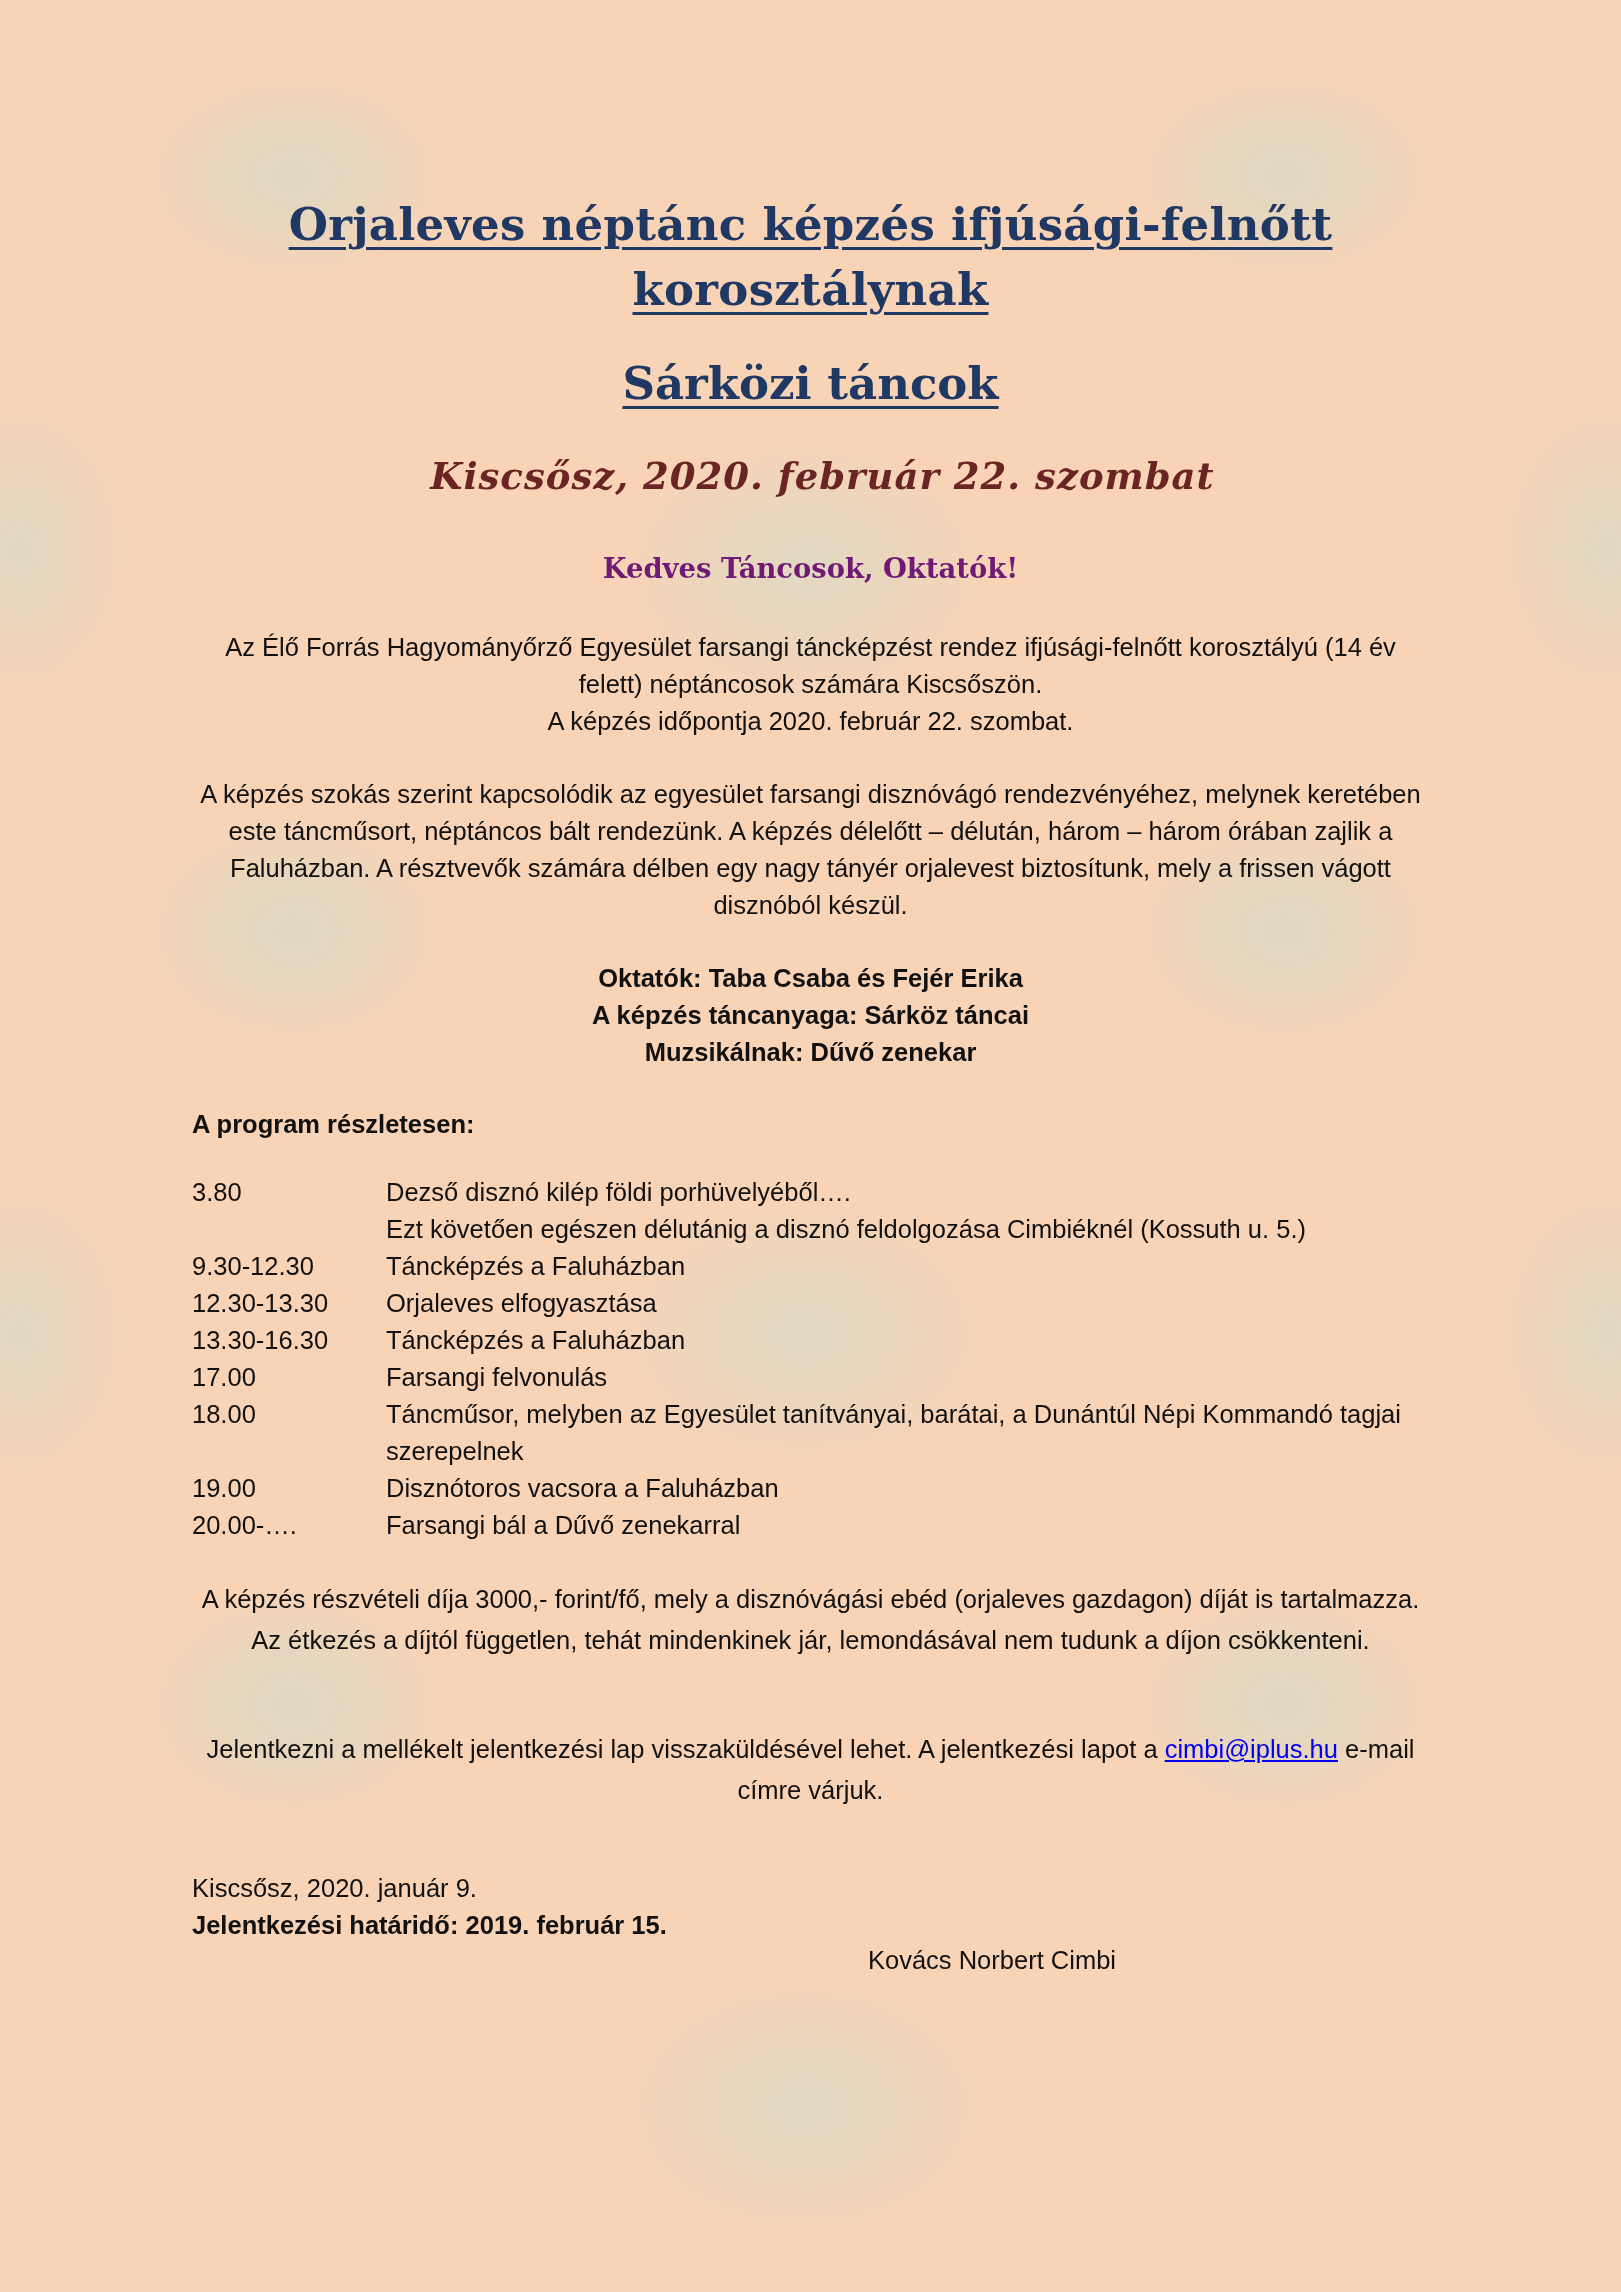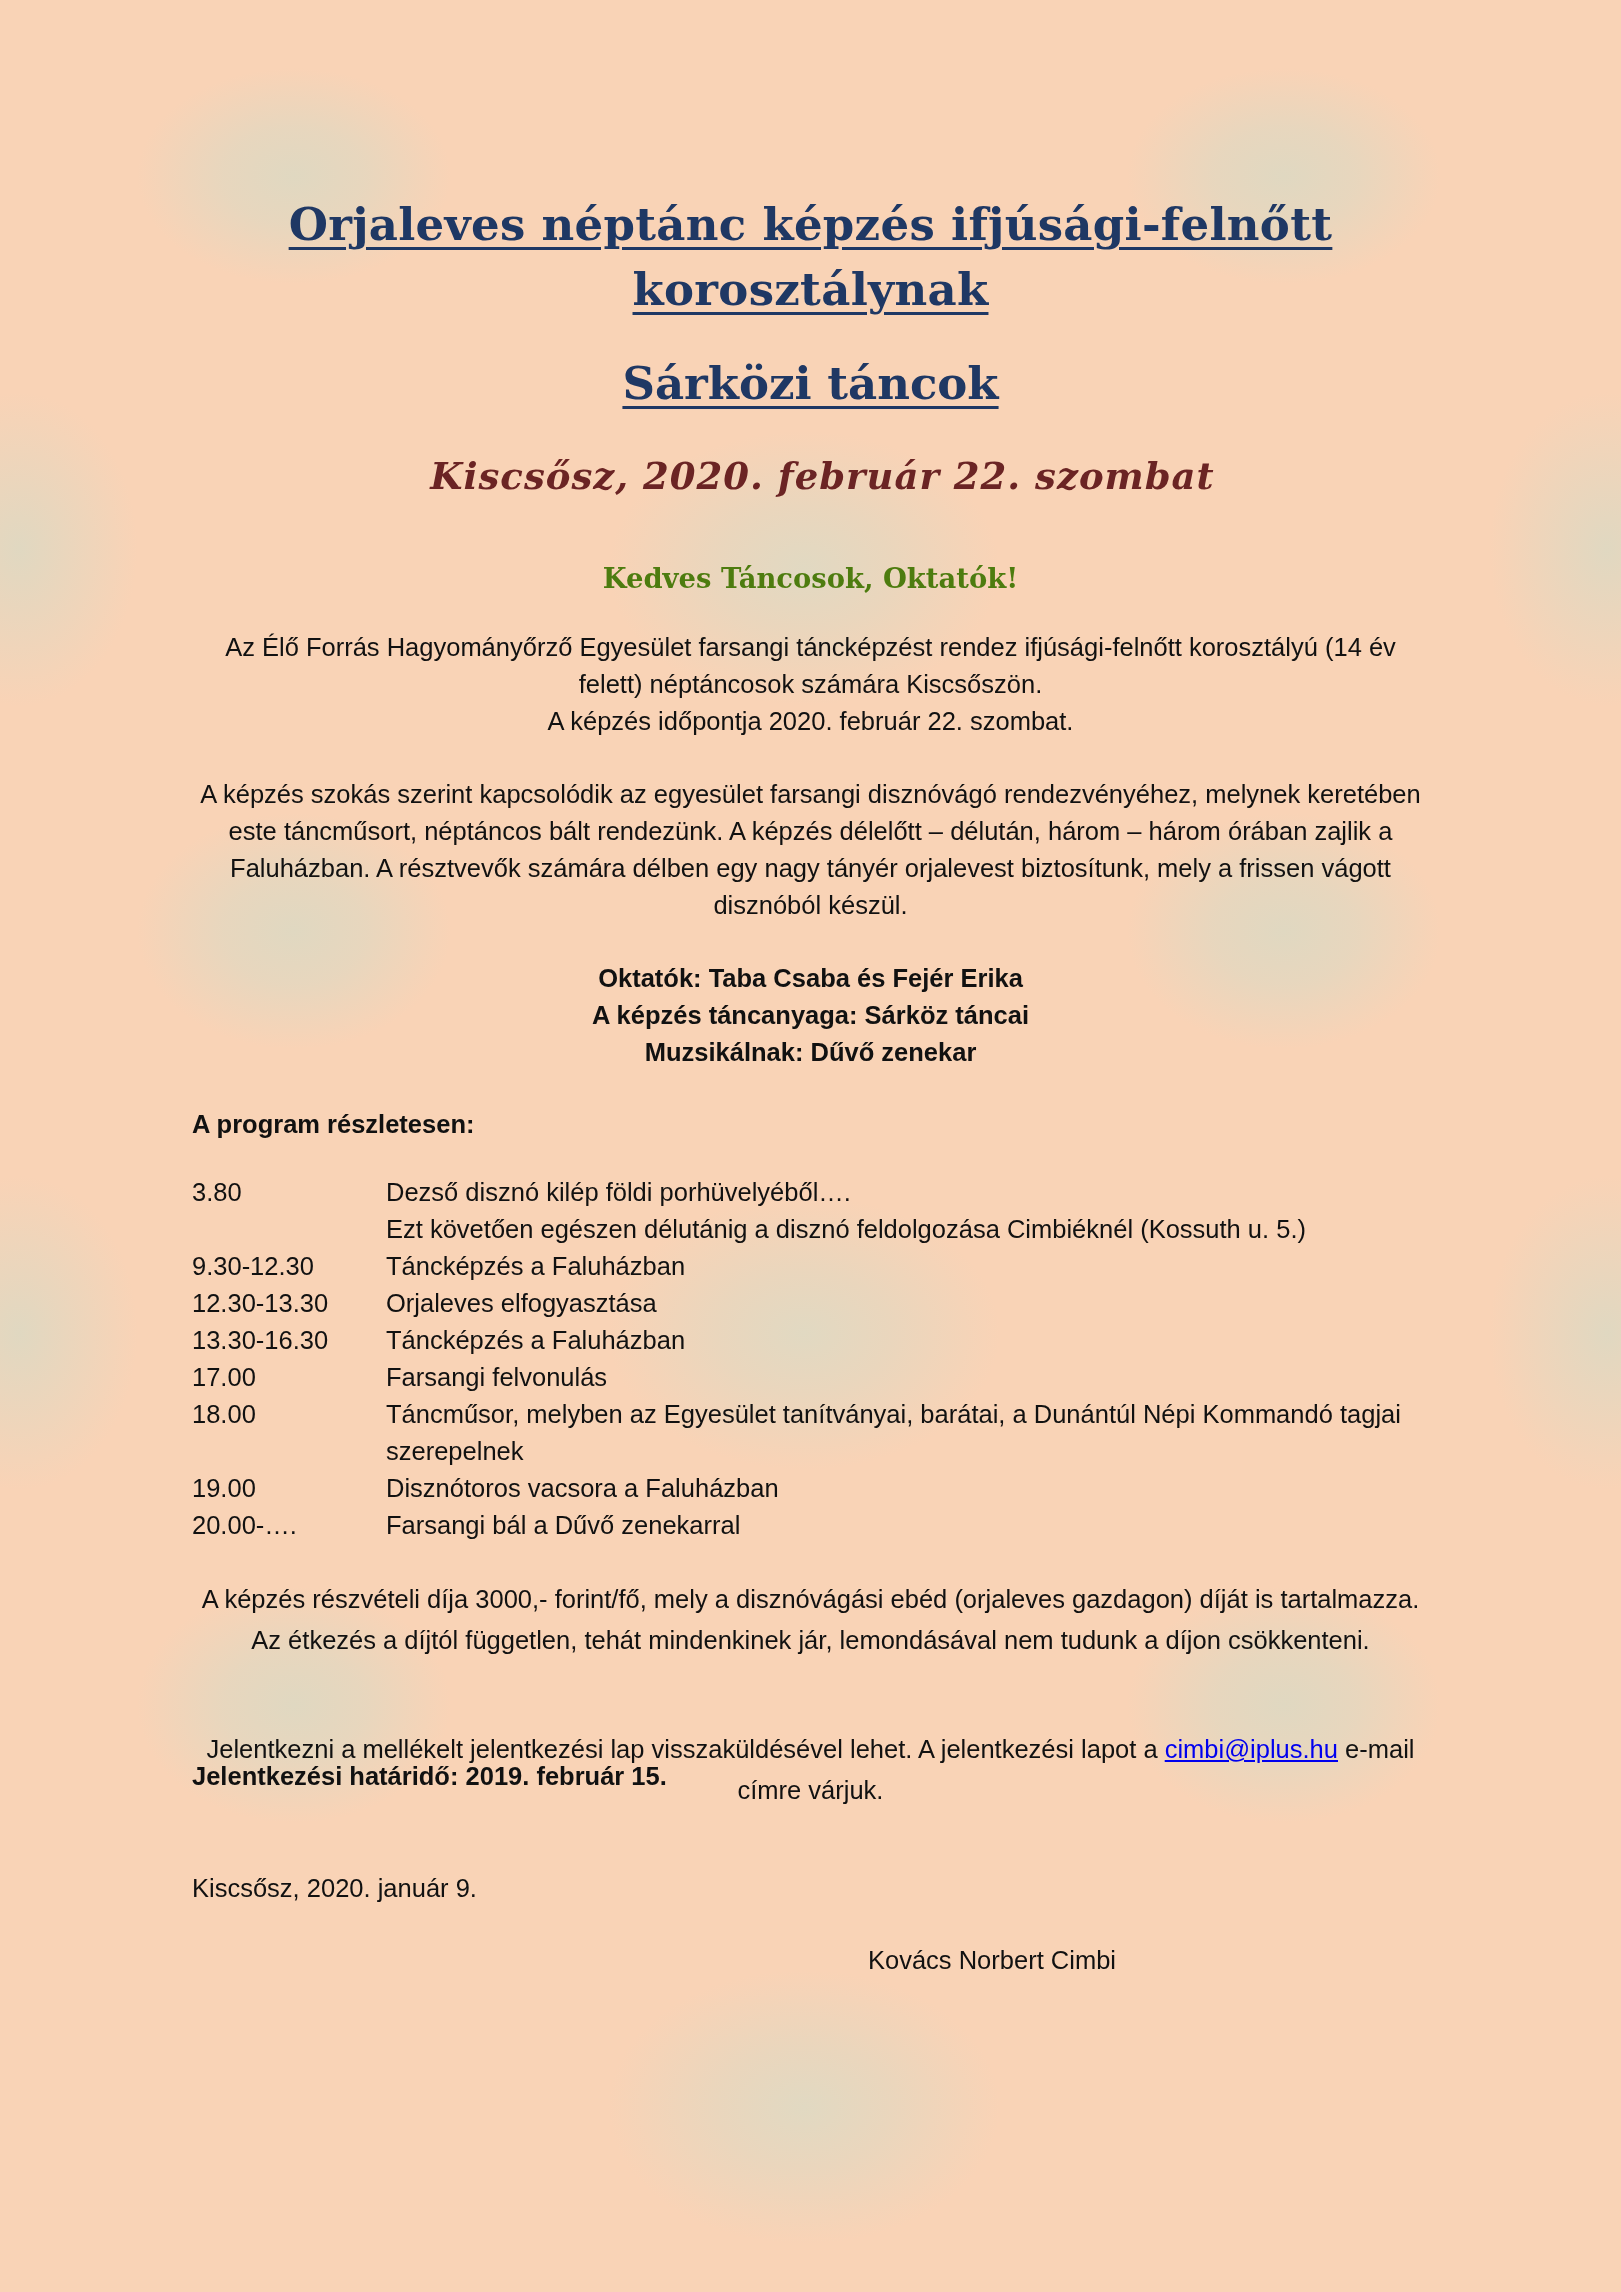--- a/index.html
+++ b/index.html
@@ -34,42 +34,42 @@
   #title1 { top: 192px; font-size: 45px; line-height: 65px; letter-spacing: 0.3px; }
   #title2 { top: 351px; font-size: 45px; line-height: 65px; }
 
   #date-heading {
     position: absolute; top: 447px; left: 12px; width: 1237px; text-align: center;
     font-family: "DejaVu Serif", serif; font-weight: bold; font-style: italic;
     color: #6b2424; font-size: 37px; line-height: 59px; letter-spacing: 1px;
   }
   #greeting {
     position: absolute; top: 549px; left: 0; width: 1237px; text-align: center;
-    font-family: "DejaVu Serif", serif; font-weight: bold; font-size: 27.4px; line-height: 39px; color: #4d7c0f; margin-top: 10px;
+    font-family: "DejaVu Serif", serif; font-weight: bold; font-size: 27.4px; line-height: 39px; color: #701a75;
   }
 
   .text { position: absolute; left: 0; width: 1237px; font-size: 25.5px; line-height: 37px; }
   .text p { margin: 0; text-align: center; }
   .bold { font-weight: bold; }
   .justify { text-align: justify; }
 
   #intro { top: 629px; }
   #para2 { top: 776px; }
   #details { top: 960px; }
   #program-heading { top: 1106px; }
 
   #schedule { top: 1174px; }
   .srow { display: flex; }
   .stime { width: 194px; flex-shrink: 0; }
   .sdesc { flex: 1; }
 
   #fee { top: 1579px; line-height: 41px; }
   #signup { top: 1729px; line-height: 41px; }
   #signup a { color: #0000ee; text-decoration: underline; }
-  #deadline { top: 1758px; }
+  #deadline { top: 1907px; }
   #place-date { top: 1870px; }
   #signature { position: absolute; top: 1942px; left: 676px; font-size: 25.5px; line-height: 36px; }
 </style>
 </head>
 <body>
 
 <div class="page">
 
   <div id="title1" class="title">
     <span>Orjaleves néptánc képzés ifjúsági-felnőtt</span><br>

